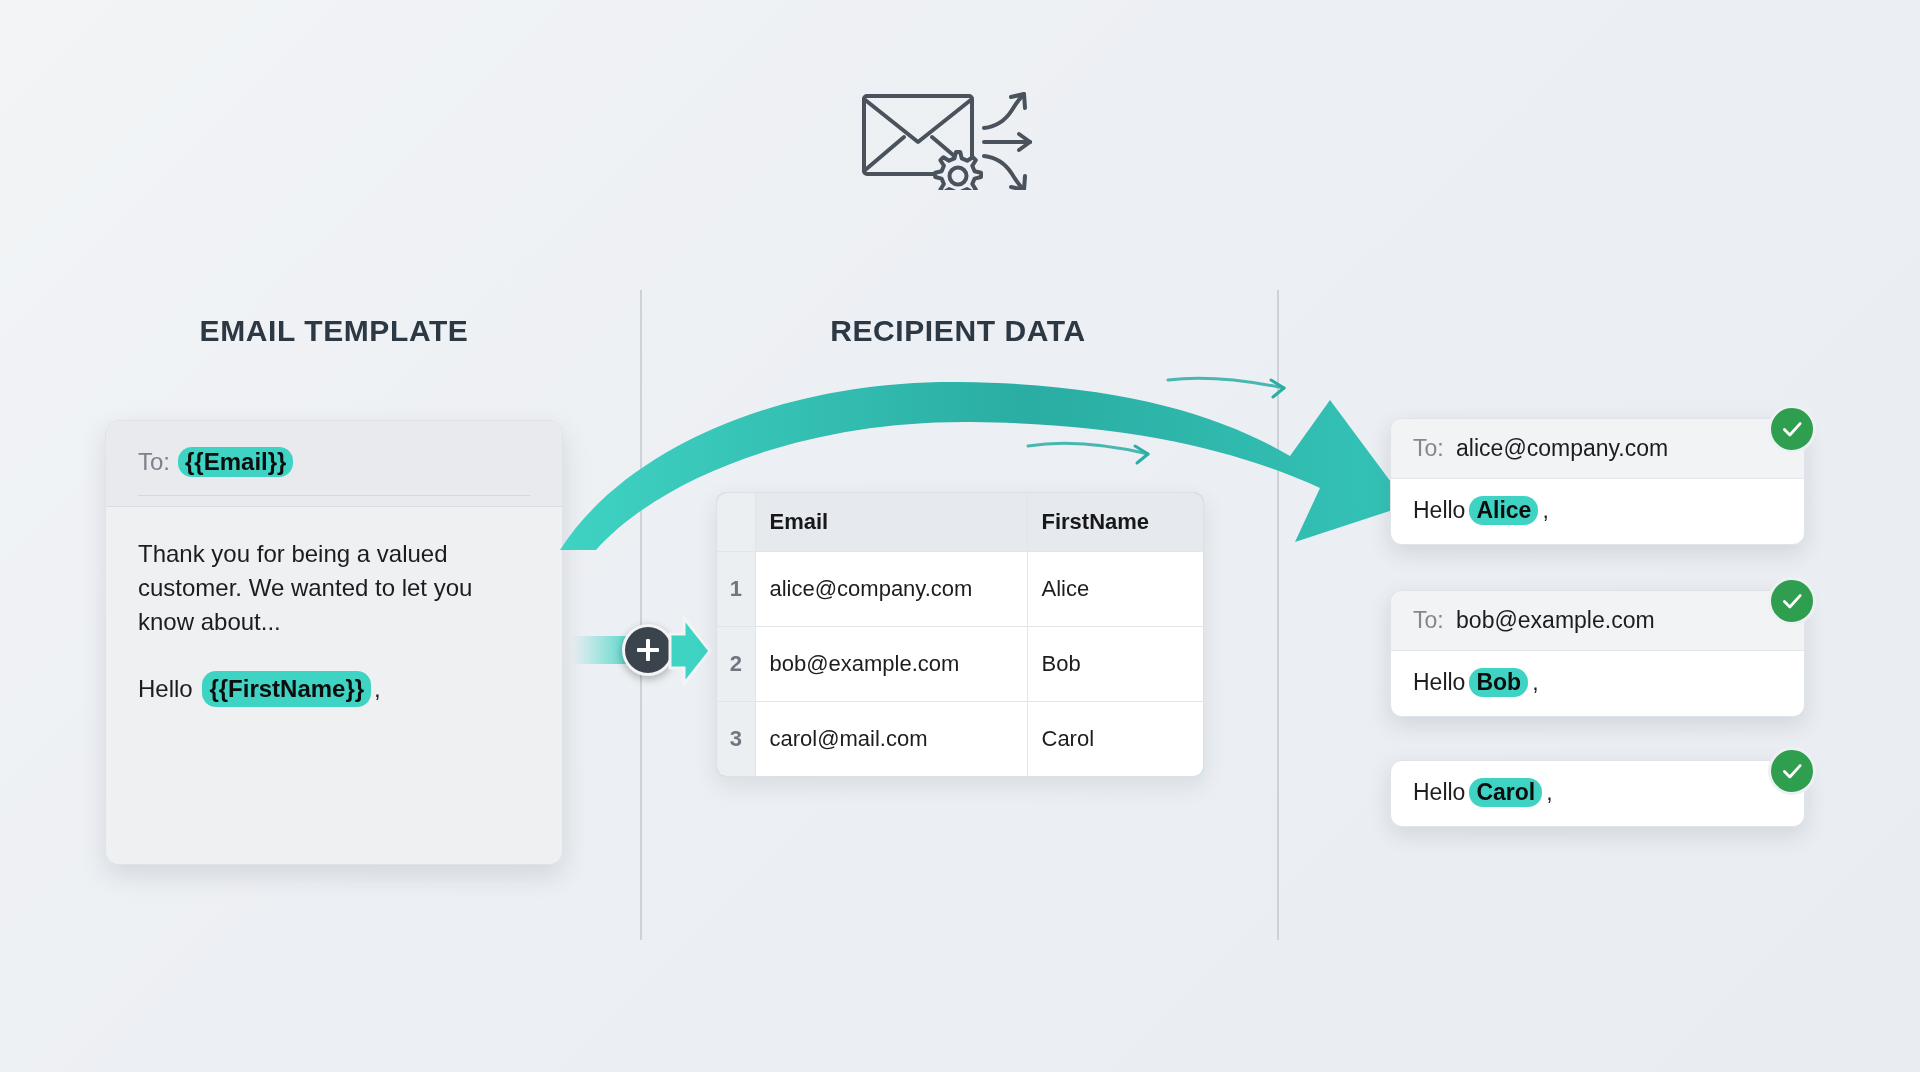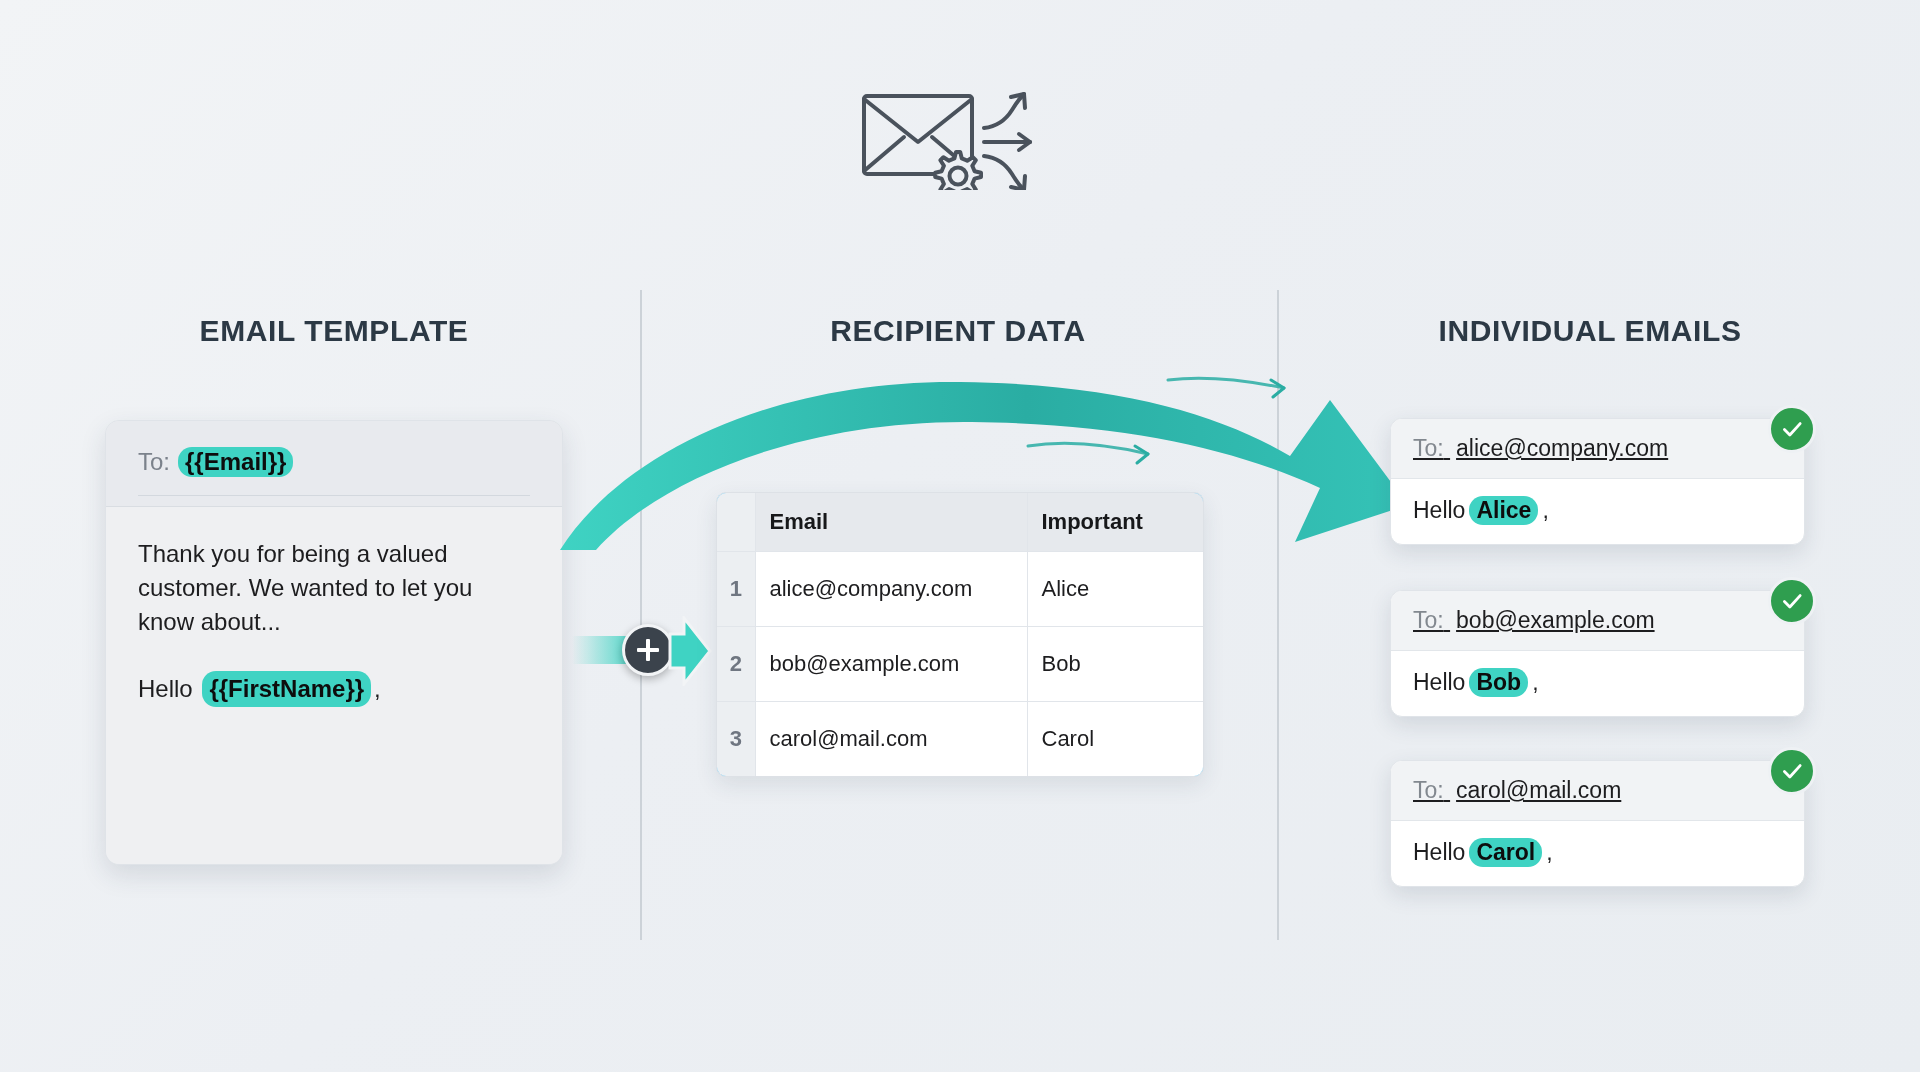--- a/index.html
+++ b/index.html
@@ -128,21 +128,20 @@
     background:#fff; border:1px solid #e0e4e9; border-radius:12px;
     box-shadow:0 8px 22px rgba(40,55,75,.13);
     overflow:hidden;
   }
   #m1{ left:1390px; top:418px; }
   #m2{ left:1390px; top:590px; }
   #m3{ left:1390px; top:760px; }
   .mail-to{
     background:#f1f3f5; padding:16px 22px; font-size:23px; color:#1d1d1f;
     border-bottom:1px solid #e2e6ea;
-    text-decoration:underline;
   }
   .mail-body{
     padding:17px 22px 19px 22px; font-size:23px; color:#1d1d1f;
     display:flex; align-items:center;
   }
   .badge{
     position:absolute; width:48px; height:48px; border-radius:50%;
     background:#2f9e4f; border:3px solid #eef1f4;
     display:flex; align-items:center; justify-content:center;
   }
@@ -172,21 +171,20 @@
       </g>
       <g transform="translate(74,72)">
         <path fill="#eceff3" stroke="#4a525c" stroke-width="4" stroke-linejoin="round" d="M22 0 l4.2 0 1.6 6.4 5.4 2.3 5.6-3.5 3 3 -3.5 5.6 2.3 5.4 6.4 1.6 0 4.2 -6.4 1.6 -2.3 5.4 3.5 5.6 -3 3 -5.6-3.5 -5.4 2.3 -1.6 6.4 -4.2 0 -1.6-6.4 -5.4-2.3 -5.6 3.5 -3-3 3.5-5.6 -2.3-5.4 -6.4-1.6 0-4.2 6.4-1.6 2.3-5.4 -3.5-5.6 3-3 5.6 3.5 5.4-2.3z"></path>
         <circle cx="24" cy="24" r="8.5" fill="#eceff3" stroke="#4a525c" stroke-width="4"></circle>
       </g>
     </svg>
   </div>
 
   <div class="col-title" id="t1">EMAIL TEMPLATE</div>
   <div class="col-title" id="t2">RECIPIENT DATA</div>
-  <div class="col-title" id="t3">INDIVIDUAL EMAILS</div>
 
   <div class="divider" id="d1"></div>
   <div class="divider" id="d2"></div>
 
   <div class="tpl-card">
     <div class="tpl-head">
       <div class="tpl-row">
         <span class="lbl-muted">To:</span>
         <span class="hl" style="margin-left:8px">{{Email}}</span>
       </div>
@@ -211,21 +209,21 @@
       </svg>
     </div>
   </div>
 
   <div class="tbl">
     <table>
       <thead>
         <tr>
           <th class="rownum"></th>
           <th class="c-email">Email</th>
-          <th>Important</th>
+          <th>FirstName</th>
         </tr>
       </thead>
       <tbody>
         <tr>
           <td class="rownum">1</td>
           <td class="c-email">alice@company.com</td>
           <td>Alice</td>
         </tr>
         <tr>
           <td class="rownum">2</td>
@@ -302,24 +300,20 @@
         <span>,</span>
     </div>
   </div>
   <div class="badge" id="b2">
     <svg viewBox="0 0 24 24" width="26" height="26">
         <path d="M5 12.5 l5 5 L19.5 7" fill="none" stroke="#fff" stroke-width="2.6" stroke-linecap="round" stroke-linejoin="round"></path>
       </svg>
   </div>
 
   <div class="mail-card" id="m3">
-    <div class="mail-to">
-      <span style="color:#82888f">To:</span>
-      <span style="margin-left:6px">carol@mail.com</span>
-    </div>
     <div class="mail-body">
       <span>Hello</span>
       <span class="hl" style="margin:0 4px">Carol</span>
         <span>,</span>
     </div>
   </div>
   <div class="badge" id="b3">
     <svg viewBox="0 0 24 24" width="26" height="26">
         <path d="M5 12.5 l5 5 L19.5 7" fill="none" stroke="#fff" stroke-width="2.6" stroke-linecap="round" stroke-linejoin="round"></path>
       </svg>

